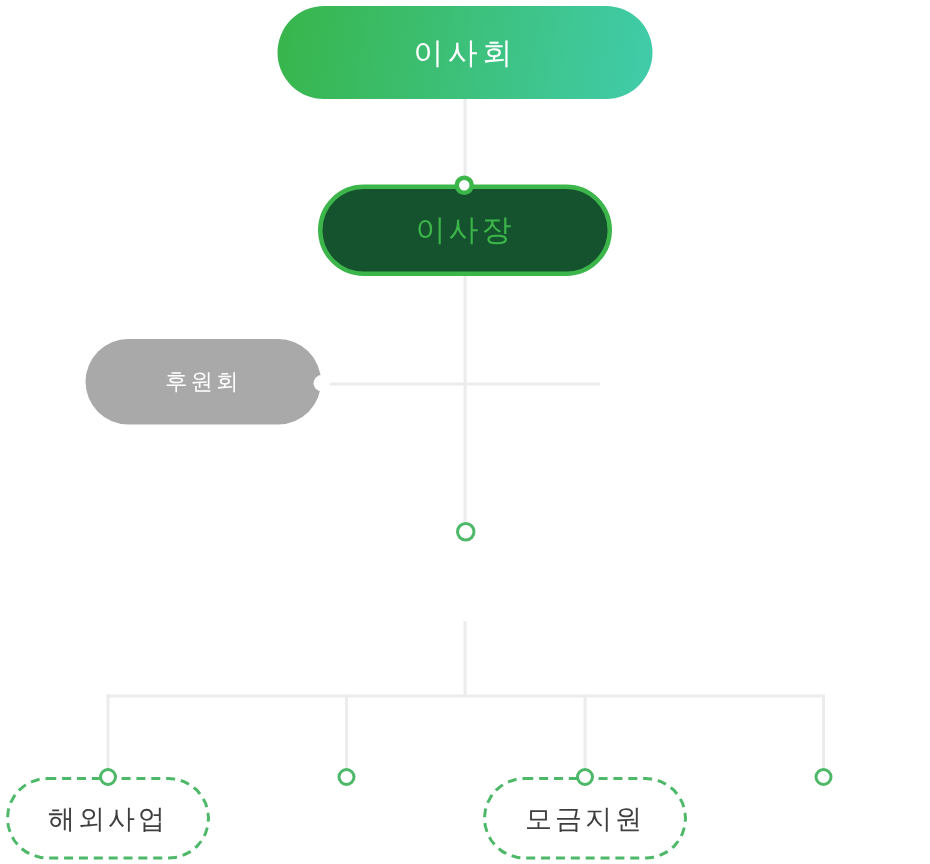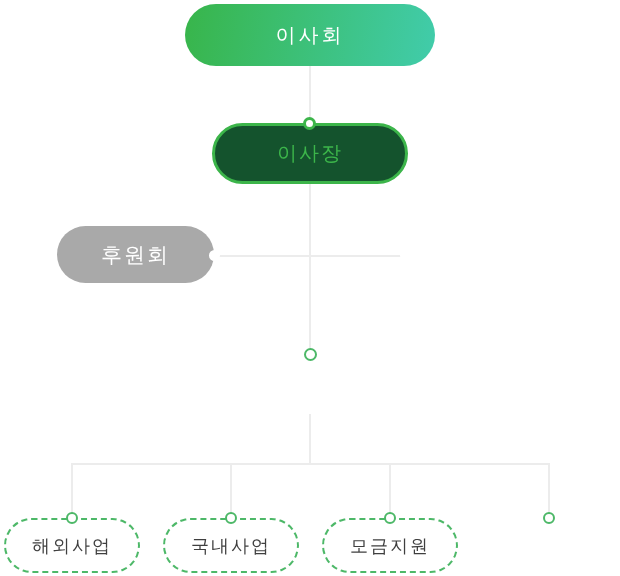--- a/index.html
+++ b/index.html
@@ -56,21 +56,21 @@
     background: #14532d;
     border: 3px solid var(--outline-green, #3cb54a);
     color: var(--outline-green, #3cb54a);
     font-size: 20px; font-weight: 500;
   }
   .node-gray {
     width: 157px; height: 57px; top: 226px;
     border-radius: 29px;
     background: var(--gray-fill, #a9a9a9);
     color: var(--text-white, #ffffff);
-    font-size: 21px; font-weight: 500;
+    font-size: 15px; font-weight: 500;
   }
   .node-supporters { left: 57px; }
   .node-auditor { left: 406px; }
   .node-secretariat {
     left: 213px; top: 354px; width: 194px; height: 60px;
     border-radius: 30px;
     background: #ffffff;
     border: 2px solid var(--soft-outline-green, #7fcc8e);
     color: var(--text-dark, #3f3f3f);
     font-size: 20px; font-weight: 500;
@@ -114,23 +114,20 @@
   <div class="node node-gray node-supporters">
     <span>후원회</span>
   </div>
 
 
 
   <div class="node node-dept dept-1">
     <span>해외사업</span>
   </div>
 
-  <div class="node node-dept dept-2">
-    <span>국내사업</span>
-  </div>
 
   <div class="node node-dept dept-3">
     <span>모금지원</span>
   </div>
 
 
   <div class="dot dot-green-strong" style="left:303px; top:117px; width:13px; height:13px;"></div>
   <div class="dot dot-plain" style="left:209px; top:250px; width:11px; height:11px;"></div>
   <div class="dot dot-plain" style="left:400px; top:250px; width:11px; height:11px;"></div>
   <div class="dot dot-green-soft" style="left:304px; top:348px; width:13px; height:13px;"></div>

